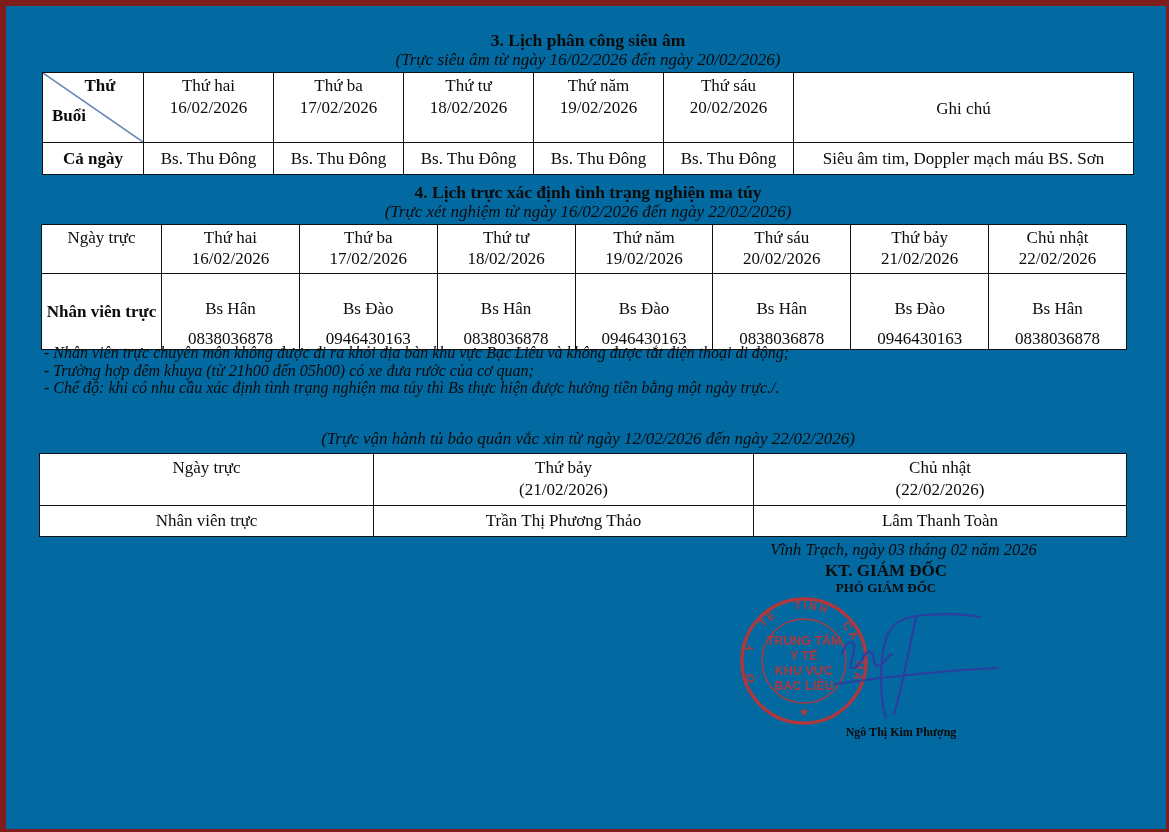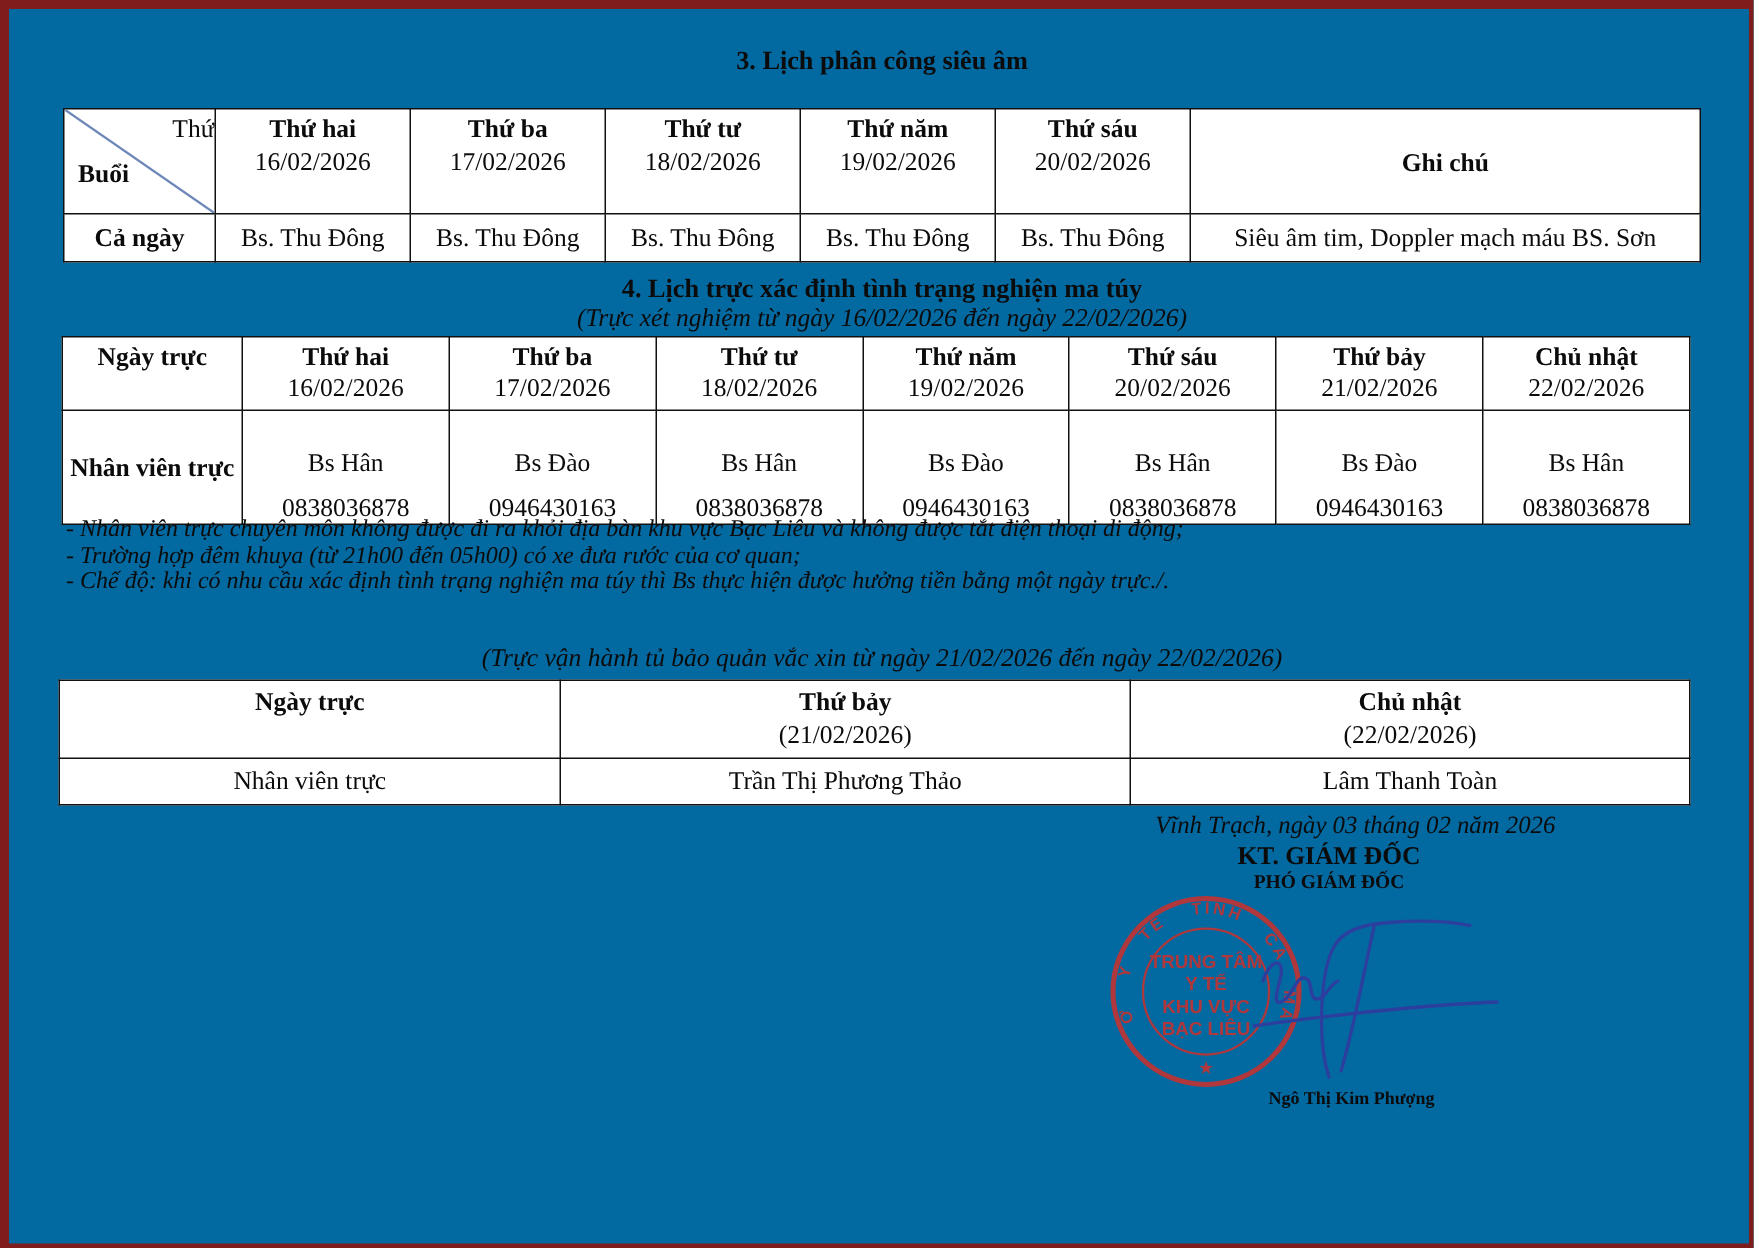--- a/index.html
+++ b/index.html
@@ -27,23 +27,23 @@
 
   table{border-collapse:collapse;table-layout:fixed;position:absolute;background:#fff;}
   td{border:1.6px solid #111;padding:0 4px;text-align:center;font-size:17px;overflow:hidden;}
 
   
   #t1{left:36px;top:66px;width:1092px;}
   #t1 .hrow td{height:66px;vertical-align:top;padding-top:3px;}
   #t1 .drow td{height:31px;vertical-align:middle;}
   #t1 .corner{position:relative;padding:0;}
   .corner svg{position:absolute;left:0;top:0;width:100%;height:100%;}
-  .corner-top{position:absolute;top:3px;left:14px;right:0;text-align:right;font-weight:normal;}
+  .corner-top{position:absolute;top:3px;left:14px;right:0;text-align:center;font-weight:bold;}
   .corner-bottom{position:absolute;bottom:16px;left:9px;font-weight:bold;}
-  .day{font-weight:bold;}
+  .day{font-weight:normal;}
   .date{margin-top:2px;font-weight:normal;}
   .mid{vertical-align:middle !important;}
 
   
   #t2{left:35px;top:218px;width:1086px;}
   #t2 .hrow td{height:46px;vertical-align:top;padding-top:2px;line-height:21px;}
   #t2 .drow td{height:65px;vertical-align:top;}
   #t2 .drow .name{margin-top:25px;}
   #t2 .drow .phone{margin-top:10px;}
   #t2 .rowlabel{font-weight:bold;vertical-align:middle !important;line-height:22px;}
@@ -65,20 +65,21 @@
   .stamp-svg text{font-family:"Liberation Sans","DejaVu Sans",sans-serif;font-weight:bold;fill:var(--stamp);}
   .sig-svg{left:822px;top:596px;}
   .sig-svg path{fill:none;stroke:var(--sig);stroke-width:2.2;stroke-linecap:round;}
 </style>
 </head>
 <body>
 
 <div class="page">
 
   <div class="abs sec-title" style="top:24px">3. Lịch phân công siêu âm</div>
+  <div class="abs sec-sub" style="top:44px">(Trực siêu âm từ ngày 16/02/2026 đến ngày 20/02/2026)</div>
 
   <table id="t1">
     <colgroup>
       <col style="width:101px">
         <col style="width:130px">
         <col style="width:130px">
       <col style="width:130px">
         <col style="width:130px">
         <col style="width:130px">
         <col>
@@ -205,21 +206,21 @@
     </tr>
   </tbody>
     </table>
 
   <div class="abs notes">
     <div>- Nhân viên trực chuyên môn không được đi ra khỏi địa bàn khu vực Bạc Liêu và không được tắt điện thoại di động;</div>
     <div>- Trường hợp đêm khuya (từ 21h00 đến 05h00) có xe đưa rước của cơ quan;</div>
     <div>- Chế độ: khi có nhu cầu xác định tình trạng nghiện ma túy thì Bs thực hiện  được hưởng tiền bằng một ngày trực./.</div>
   </div>
 
-  <div class="abs sec-sub" style="top:423px">(Trực vận hành tủ bảo quản vắc xin từ ngày 21/02/2026 đến ngày 22/02/2026)</div>
+  <div class="abs sec-sub" style="top:423px">(Trực vận hành tủ bảo quản vắc xin từ ngày 12/02/2026 đến ngày 22/02/2026)</div>
 
   <table id="t3">
     <colgroup>
       <col style="width:334px">
         <col style="width:380px">
         <col>
     </colgroup>
     <tbody>
         <tr class="hrow">
       <td class="day">Ngày trực</td>

